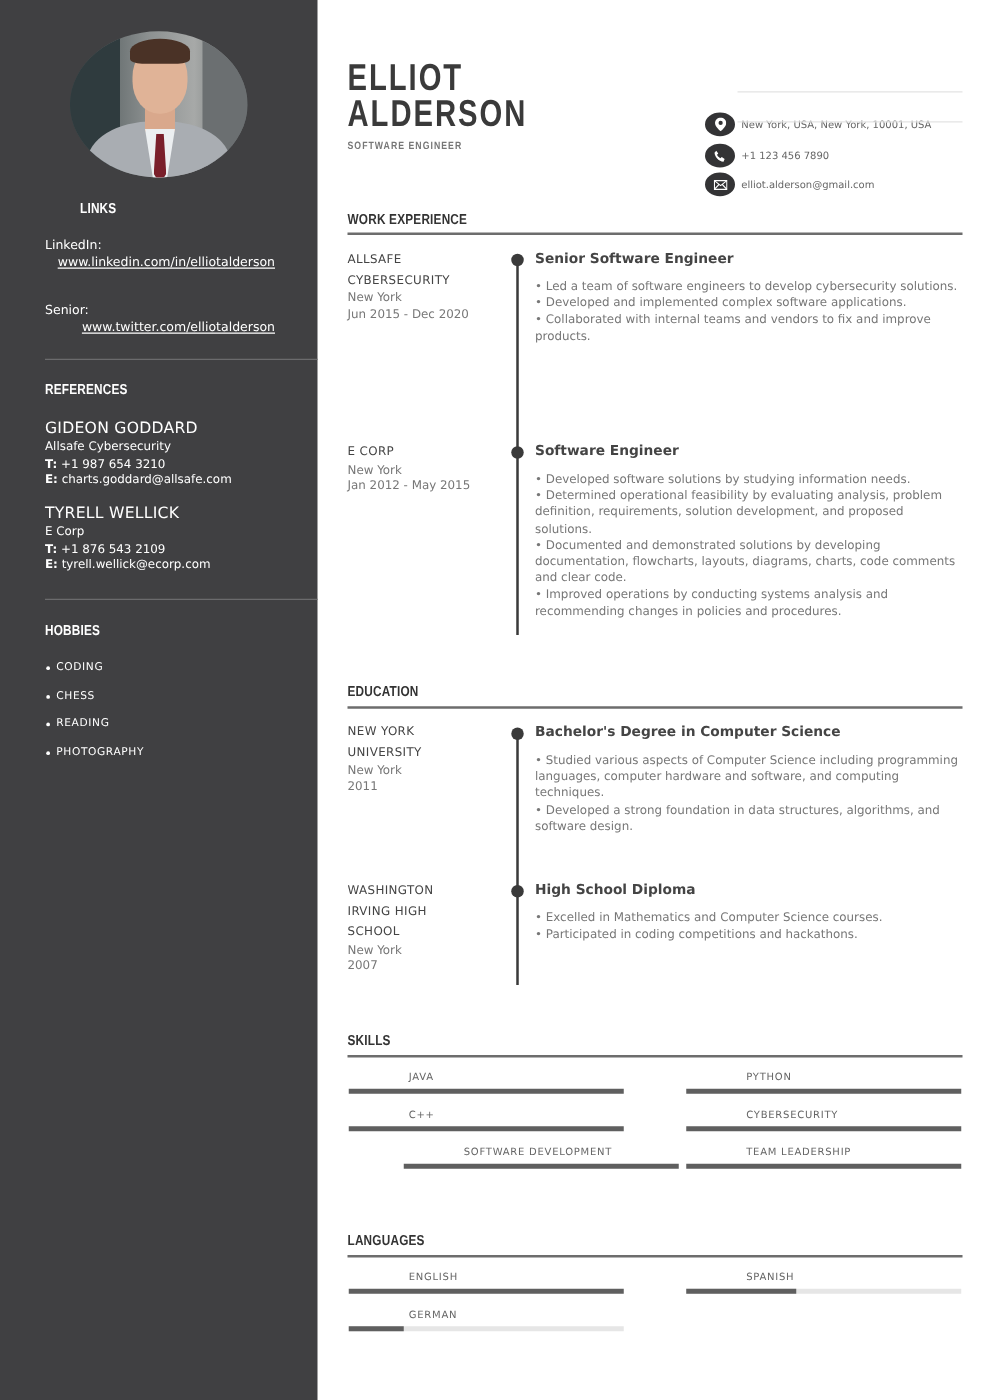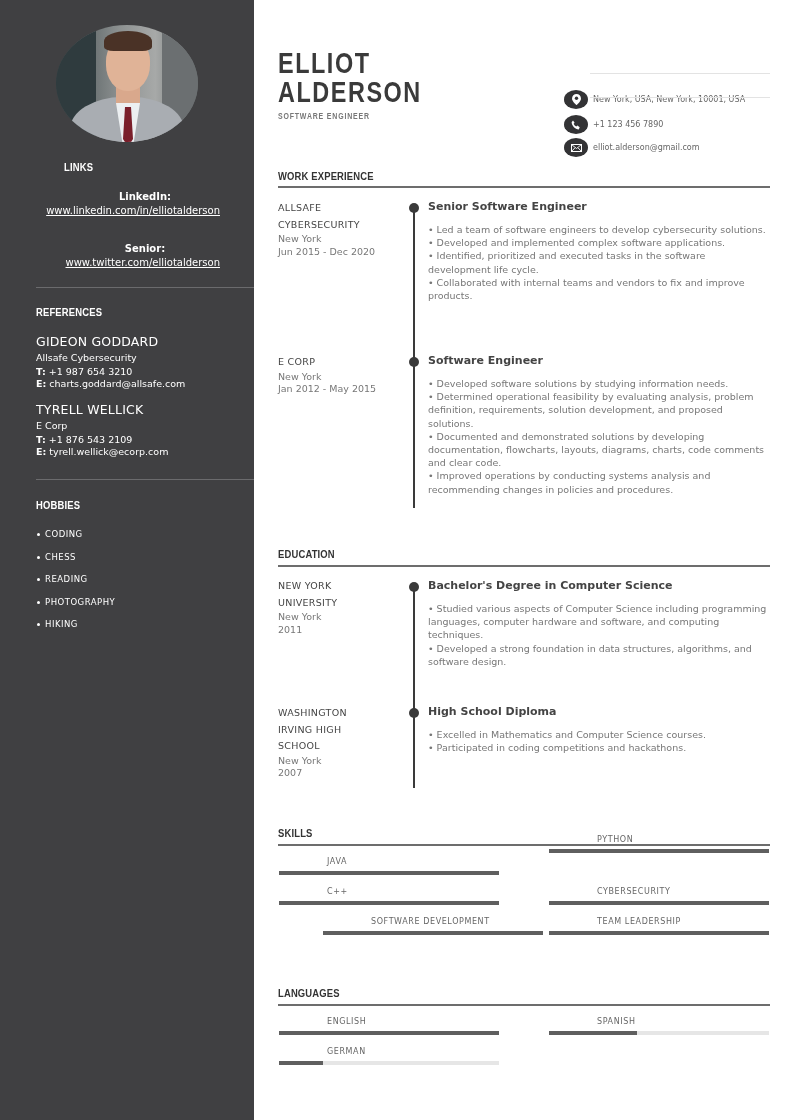--- a/index.html
+++ b/index.html
@@ -29,21 +29,21 @@
   .photo .hair { position:absolute; left:48px; top:6px; width:48px; height:20px; background:#4a3226; border-radius: 50% 50% 20% 20%; }
 
   .side-section { position: absolute; left: 36px; width: 218px; }
   .side-heading {
     font-family: "Liberation Sans", sans-serif; font-weight: bold; font-size: 11.5px;
     letter-spacing: 0.2px; transform: scaleX(0.82); transform-origin: left center;
     color: #ffffff;
   }
   .side-divider { position: absolute; left: 36px; width: 218px; height: 1px; background: #6b6b6d; }
 
-  .link-label { font-size: 10px; font-weight: bold; color: #ffffff; font-family: "DejaVu Sans", sans-serif; text-align: center; }
+  .link-label { font-size: 10px; font-weight: normal; color: #ffffff; font-family: "DejaVu Sans", sans-serif; }
   .link-url { font-size: 10px; color: #ffffff; text-decoration: underline; display:block; width: 184px; line-height: 13px; word-break: break-all; font-family: "DejaVu Sans", sans-serif; text-align: right; }
 
   .ref-name { font-size: 12.5px; color: #ffffff; letter-spacing: 0.2px; font-family: "DejaVu Sans", sans-serif; }
   .ref-company { font-size: 9.5px; color: #ffffff; margin-top: 3px; }
   .ref-line { font-size: 9.5px; color: #ffffff; margin-top: 3px; }
   .ref-line b { font-weight: bold; }
 
   .hobby { font-size: 8.5px; color: #ffffff; letter-spacing: 0.5px; height: 22.5px; display:flex; align-items:flex-start; }
   .hobby .dot { display:inline-block; width:3px; height:3px; background:#fff; border-radius:50%; margin: 4px 5px 0 1px; }
   .name {
@@ -144,24 +144,20 @@
         <span>CHESS</span>
       </div>
     <div class="hobby">
         <span class="dot"></span>
         <span>READING</span>
       </div>
     <div class="hobby">
         <span class="dot"></span>
         <span>PHOTOGRAPHY</span>
       </div>
-    <div class="hobby">
-        <span class="dot"></span>
-        <span>HIKING</span>
-      </div>
   </div>
 </aside>
 
 <div class="name">
   <div>ELLIOT</div>
   <div>ALDERSON</div>
 </div>
 <div class="title">SOFTWARE ENGINEER</div>
 
 <div class="contact" style="top:51px;">
@@ -202,21 +198,20 @@
   <div class="org">ALLSAFE</div>
   <div class="org">CYBERSECURITY</div>
   <div class="meta">New York</div>
   <div class="meta">Jun 2015 - Dec 2020</div>
 </div>
 <div class="entry-right" style="top:200px;">
   <div class="role">Senior Software Engineer</div>
   <div class="bullets">
     <div>• Led a team of software engineers to develop cybersecurity solutions.</div>
     <div>• Developed and implemented complex software applications.</div>
-    <div>• Identified, prioritized and executed tasks in the software development life cycle.</div>
     <div>• Collaborated with internal teams and vendors to fix and improve products.</div>
   </div>
 </div>
 
 <div class="tl-dot" style="top:357px;"></div>
 <div class="entry-left" style="top:354px;">
   <div class="org">E CORP</div>
   <div class="meta">New York</div>
   <div class="meta">Jan 2012 - May 2015</div>
 </div>
@@ -267,21 +262,21 @@
 
 <div class="sec-heading" style="top:827px;">SKILLS</div>
 <div class="sec-rule" style="top:844px;"></div>
 
 <div class="bar-item" style="left:279px; top:857px;">
   <div class="bar-label">JAVA</div>
   <div class="bar-track">
       <div class="bar-fill" style="width: 100%;"></div>
     </div>
 </div>
-<div class="bar-item" style="left:549px; top:835px;">
+<div class="bar-item" style="left:549px; top:857px;">
   <div class="bar-label">PYTHON</div>
   <div class="bar-track">
       <div class="bar-fill" style="width: 100%;"></div>
     </div>
 </div>
 <div class="bar-item" style="left:279px; top:887px;">
   <div class="bar-label">C++</div>
   <div class="bar-track">
       <div class="bar-fill" style="width: 100%;"></div>
     </div>

